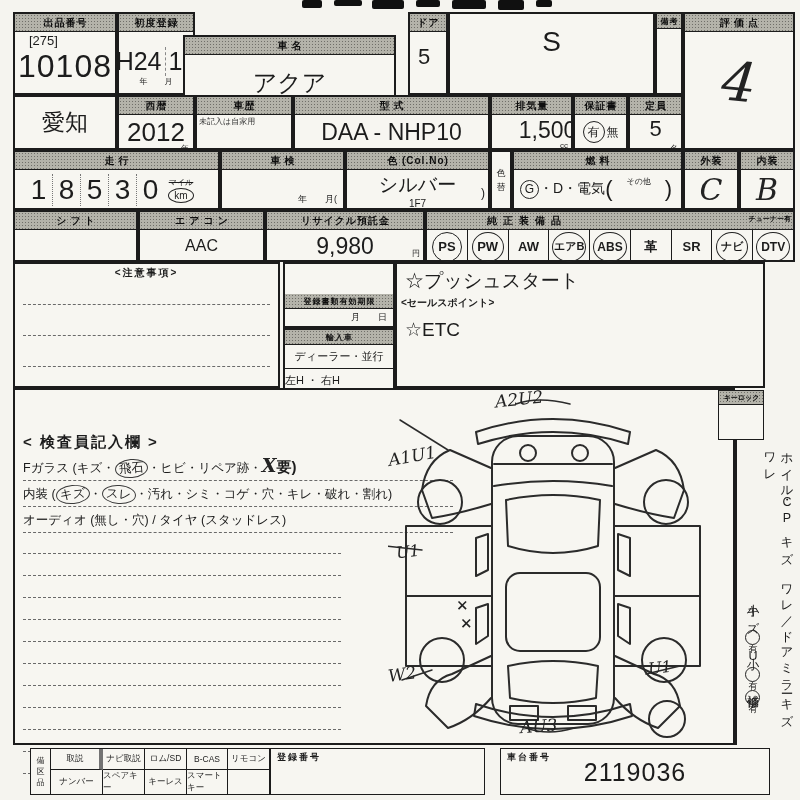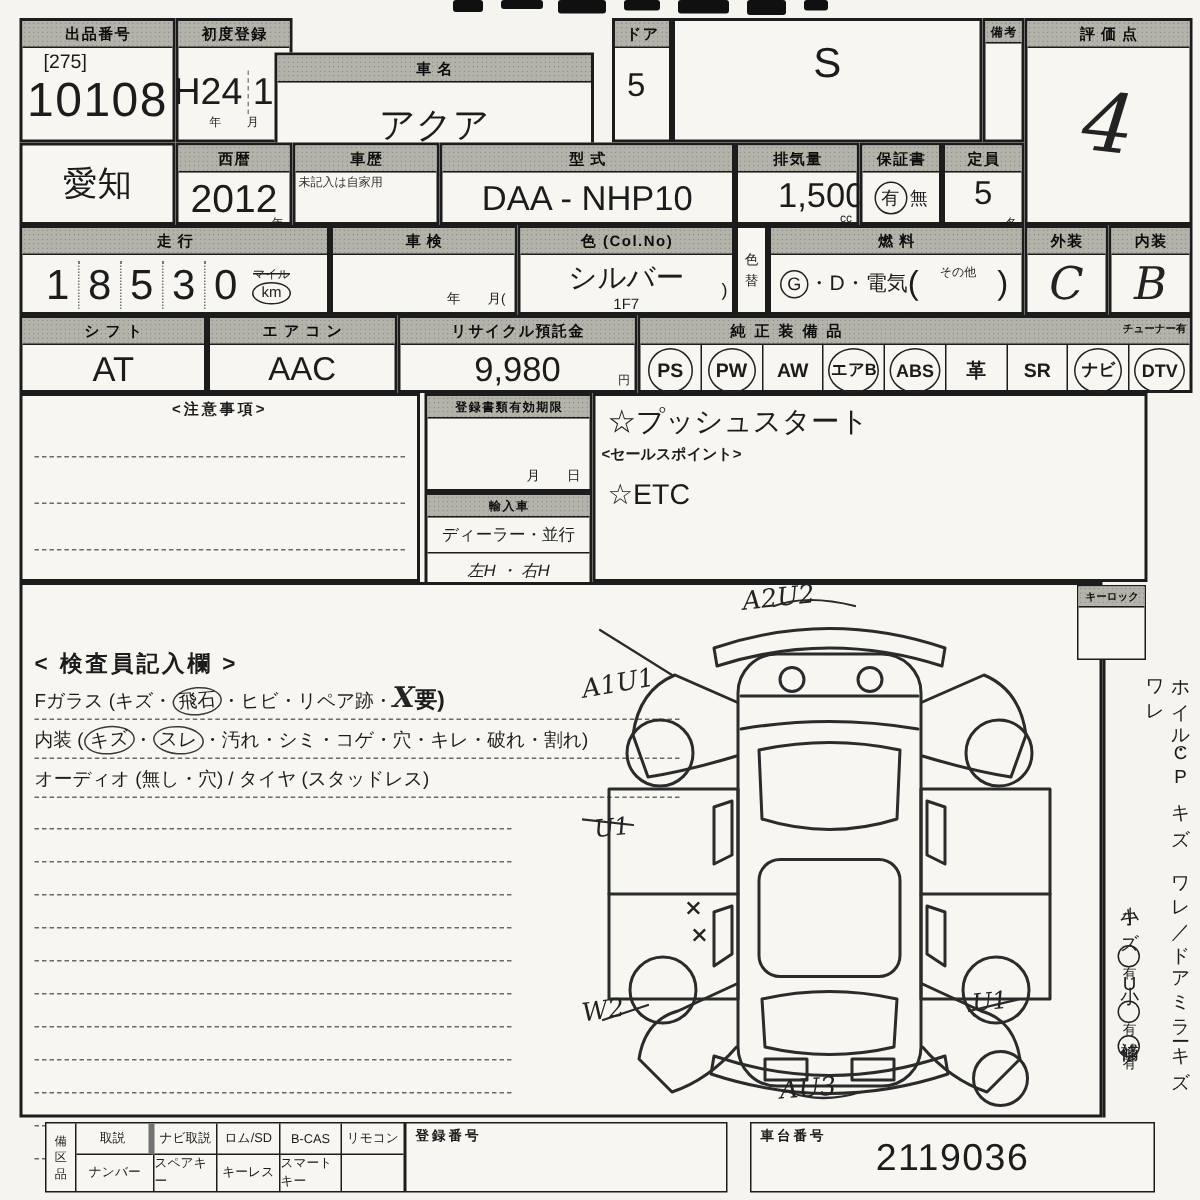--- a/index.html
+++ b/index.html
@@ -167,26 +167,25 @@
   <div class="val hand" style="height:38px;font-size:30px;">B</div>
 </div>
 
 <div class="box" style="left:683px;top:150px;width:56px;height:60px;">
   <div class="hdr tight">外装</div>
   <div class="val hand" style="height:38px;font-size:30px;">C</div>
 </div>
 
 <div class="box" style="left:13px;top:210px;width:125px;height:52px;">
   <div class="hdr">シフト</div>
-  <div class="val" style="height:32px;font-size:23px;">AT</div>
 </div>
 
 <div class="box" style="left:138px;top:210px;width:127px;height:52px;">
   <div class="hdr">エアコン</div>
-  <div class="val" style="height:32px;font-size:22px;">AAC</div>
+  <div class="val" style="height:32px;font-size:16px;">AAC</div>
 </div>
 
 <div class="box" style="left:265px;top:210px;width:160px;height:52px;">
   <div class="hdr tight">リサイクル預託金</div>
   <div class="val" style="height:32px;font-size:23px;">9,980</div>
   <div style="position:absolute;right:3px;bottom:1px;font-size:8px;">円</div>
 </div>
 
 <div class="box" style="left:425px;top:210px;width:370px;height:52px;">
   <div class="hdr" style="display:flex;justify-content:space-between;letter-spacing:6px;padding:2px 2px 1px 60px;">
@@ -225,28 +224,28 @@
 </div>
 
 <div class="box" style="left:13px;top:262px;width:267px;height:126px;">
   <div style="text-align:center;font-size:10px;font-weight:bold;letter-spacing:2px;padding-top:2px;">&lt;注意事項&gt;</div>
   <div class="dashline" style="margin:24px 8px 0 8px;"></div>
   <div class="dashline" style="margin:30px 8px 0 8px;"></div>
   <div class="dashline" style="margin:30px 8px 0 8px;"></div>
 </div>
 
 <div class="box" style="left:283px;top:262px;width:112px;height:66px;">
-  <div class="hdr tight" style="font-size:8px;">登録書類有効期限</div>
+  <div class="hdr tight" style="font-size:8px;margin-top:30px;">登録書類有効期限</div>
   <div style="position:absolute;bottom:2px;right:6px;font-size:9px;">月　　日</div>
 </div>
 
 <div class="box" style="left:283px;top:328px;width:112px;height:62px;">
   <div class="hdr tight" style="font-size:8px;">輸入車</div>
   <div style="border-bottom:1.5px solid #1c1c1c;text-align:center;font-size:11px;padding:4px 0;">ディーラー・並行</div>
-  <div style="text-align:center;font-size:11px;padding:4px 0;font-style:italic;">左H ・ 右H</div>
+  <div style="font-size:11px;padding:4px 0;">左H ・ 右H</div>
 </div>
 
 <div class="box" style="left:395px;top:262px;width:370px;height:126px;">
   <div style="font-size:19px;padding:4px 0 0 8px;">☆プッシュスタート</div>
   <div style="font-size:10px;font-weight:bold;padding:2px 0 0 4px;">&lt;セールスポイント&gt;</div>
   <div style="font-size:19px;padding:8px 0 0 8px;">☆ETC</div>
 </div>
 
 <div class="box" style="left:13px;top:388px;width:722px;height:357px;">
   <div style="font-size:15px;font-weight:bold;letter-spacing:2px;padding:6px 0 2px 8px;margin-top:37px;">&lt; 検査員記入欄 &gt;</div>

